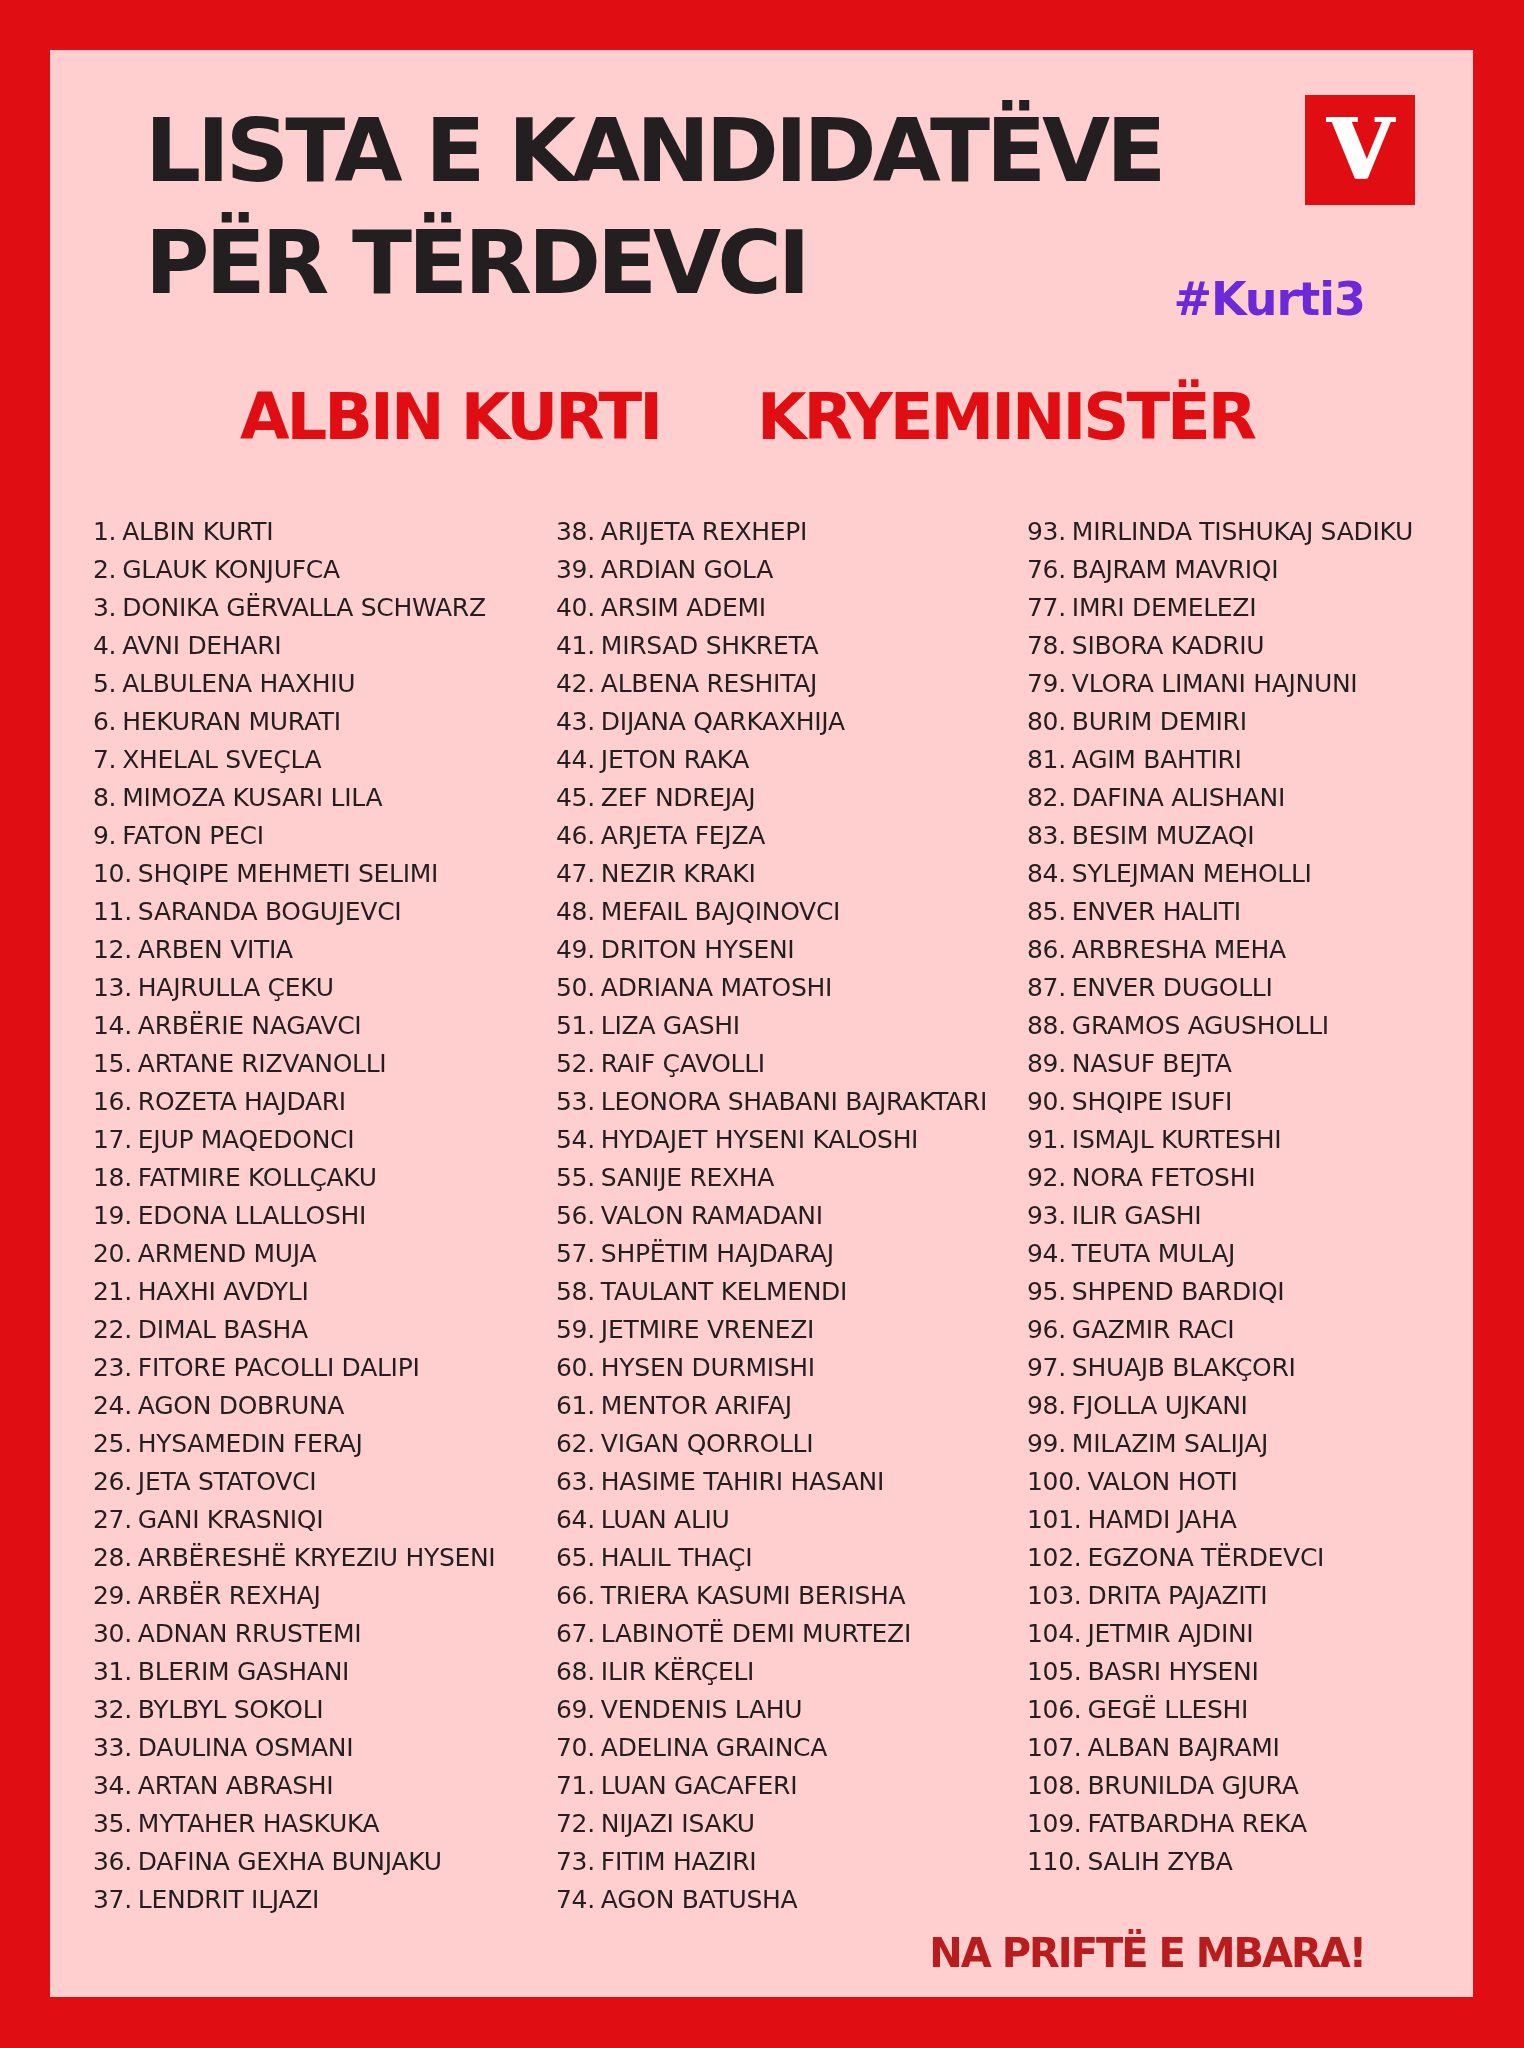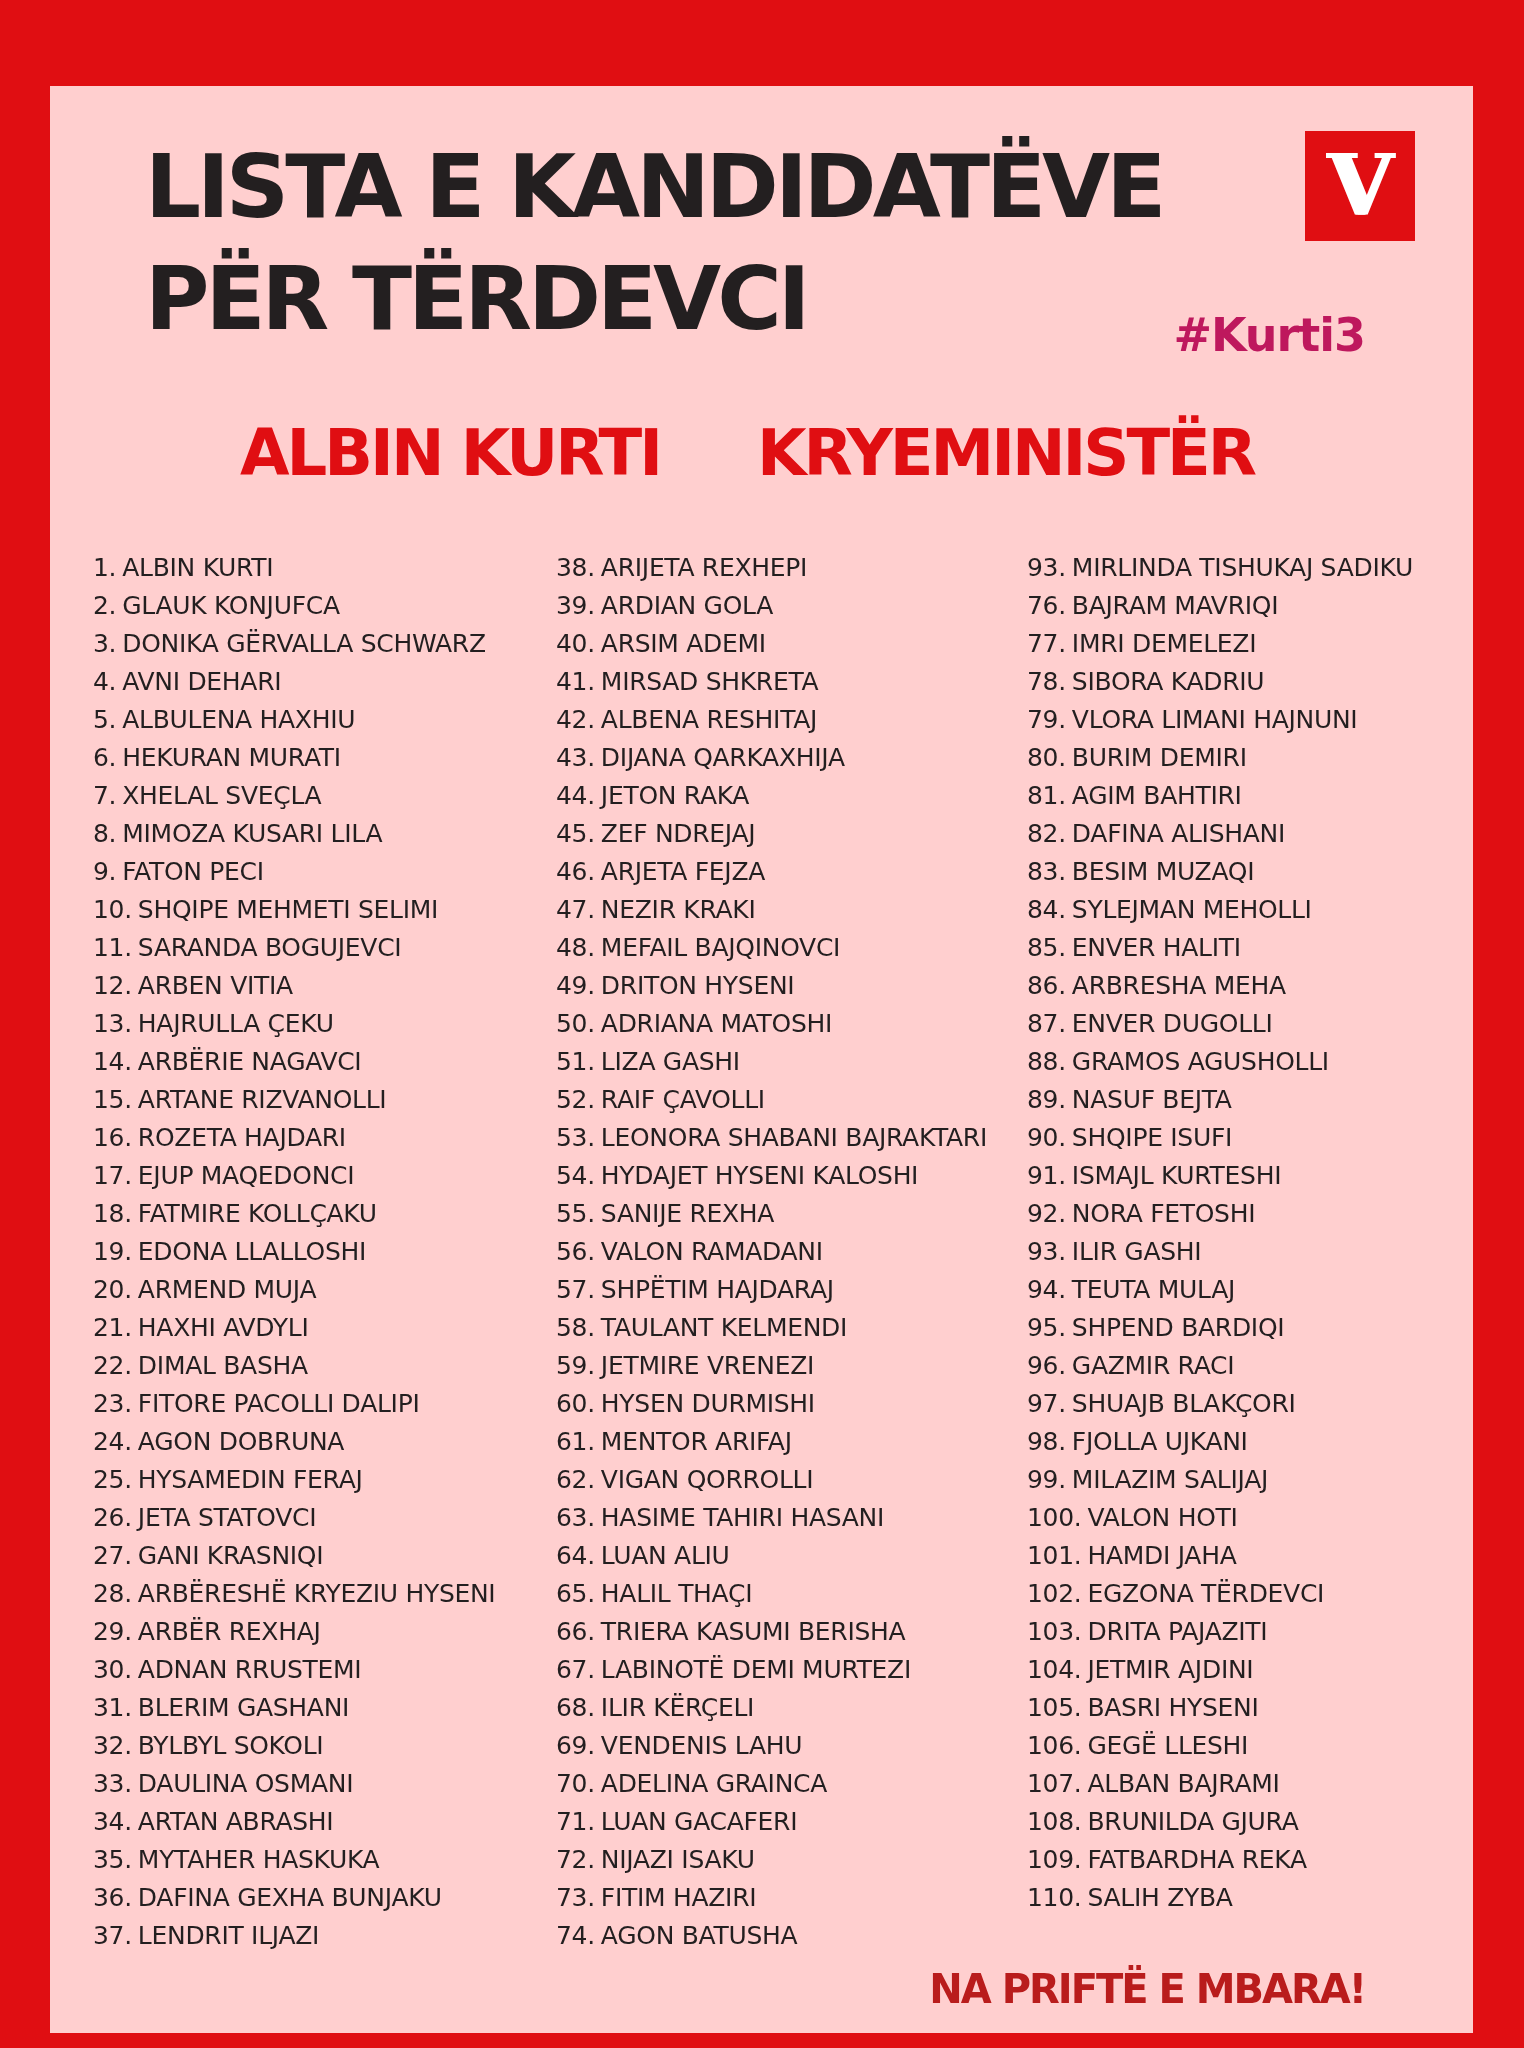--- a/index.html
+++ b/index.html
@@ -8,21 +8,20 @@
       background: #e00e12;
       position: relative;
       overflow: hidden;
       font-family: "Liberation Sans", "DejaVu Sans", sans-serif;
     }
     .panel {
       position: absolute;
       left: 50px; top: 50px;
       width: 1423px; height: 1947px;
       background: #ffcfcf;
-      margin-top: 36px;
     }
     .title {
       position: absolute;
       left: 95px; top: 45px;
       margin: 0;
       font-family: "DejaVu Sans", "Liberation Sans", sans-serif;
       font-weight: bold;
       color: #231f20;
       font-size: 88px;
       line-height: 112px;
@@ -40,21 +39,21 @@
       color: #ffffff;
       font-family: "DejaVu Serif", "Liberation Serif", serif;
       font-weight: bold;
       font-size: 84px;
       line-height: 1;
       text-shadow: 2px 0 0 #ffffff, -1px 0 0 #ffffff;
     }
     .hashtag {
       position: absolute;
       right: 108px; top: 222px;
-      color: #be185d;
+      color: #6d28d9;
       font-family: "DejaVu Sans", sans-serif;
       font-weight: bold;
       font-size: 46px;
       letter-spacing: -1px;
     }
     .subtitle {
       position: absolute;
       top: 330px;
       left: 0; width: 1423px;
       color: #e00e12;

